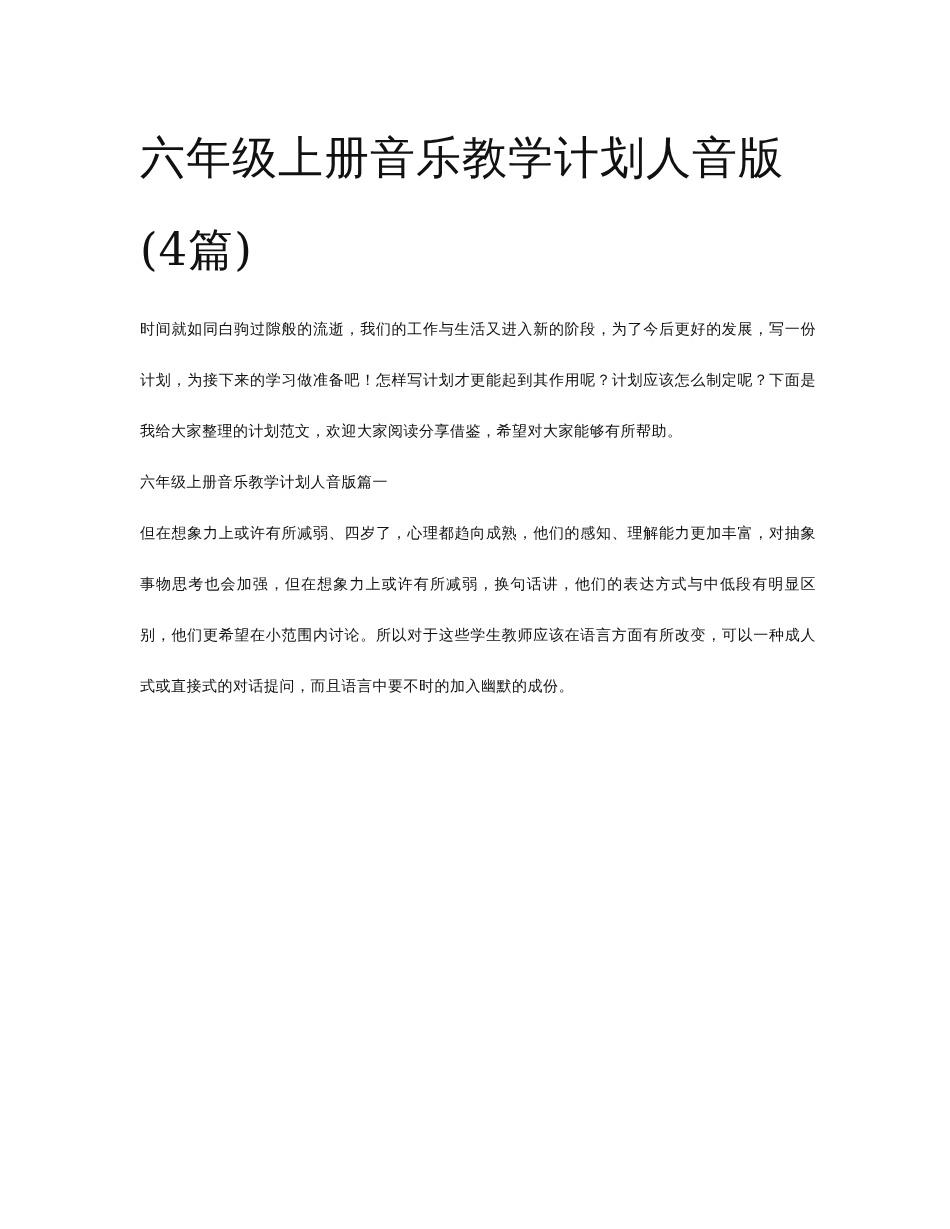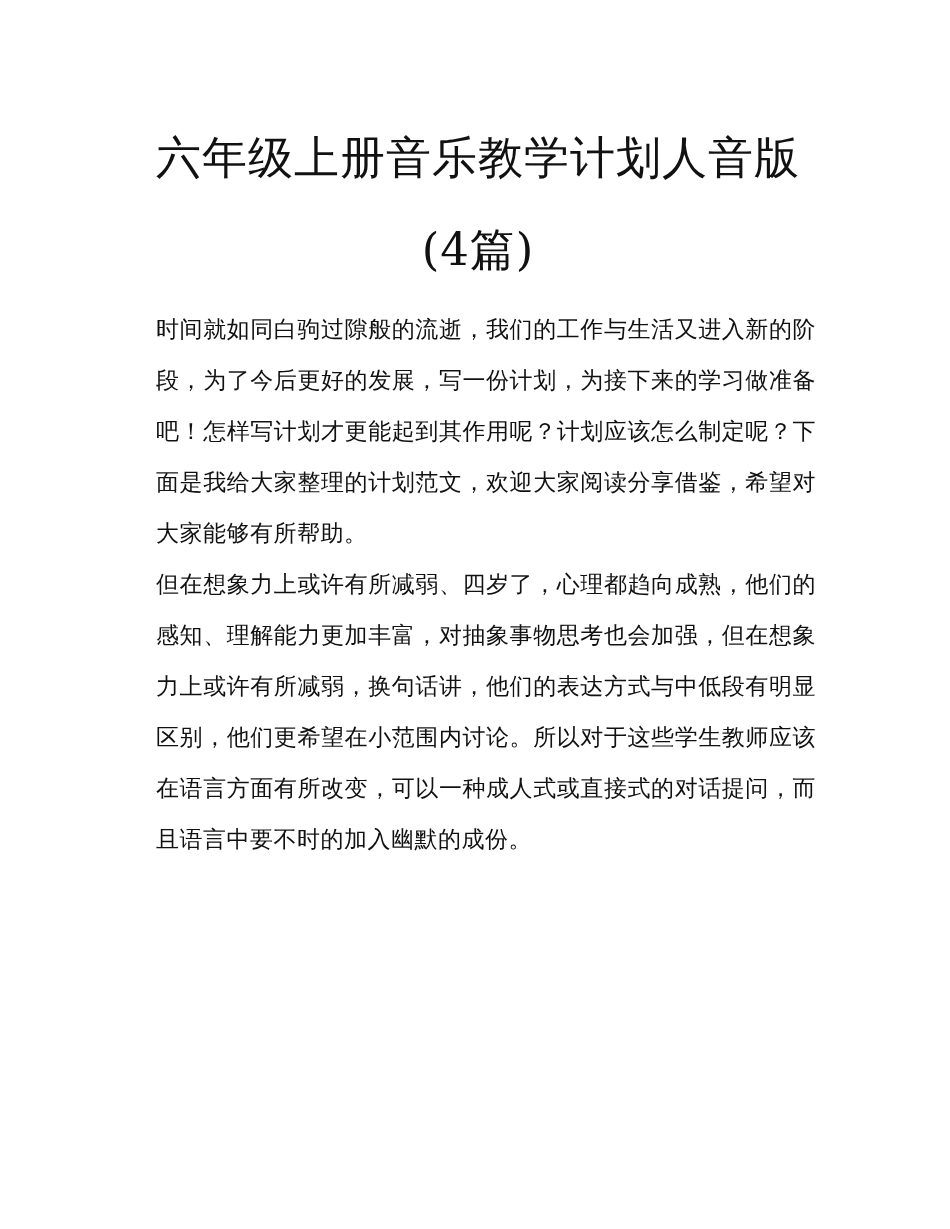--- a/index.html
+++ b/index.html
@@ -20,30 +20,30 @@
       left: 140px;
       top: 112px;
       width: 676px;
     }
     .title {
       font-size: 45px;
       line-height: 92px;
       margin: 0 0 8px 0;
       font-weight: normal;
       letter-spacing: 1px;
-      text-align: center;
     }
     .para {
-      font-size: 23px;
+      font-size: 15px;
       line-height: 51px;
-      margin: 0 0 0 16px;
+      margin: 0 0 0 0;
       text-align: justify;
       letter-spacing: 0.5px;
     }
   </style>
 </head>
 <body>
 
 <div class="page">
   <h1 class="title">六年级上册音乐教学计划人音版(4篇)</h1>
   <p class="para">时间就如同白驹过隙般的流逝，我们的工作与生活又进入新的阶段，为了今后更好的发展，写一份计划，为接下来的学习做准备吧！怎样写计划才更能起到其作用呢？计划应该怎么制定呢？下面是我给大家整理的计划范文，欢迎大家阅读分享借鉴，希望对大家能够有所帮助。</p>
+  <p class="para">六年级上册音乐教学计划人音版篇一</p>
   <p class="para">但在想象力上或许有所减弱、四岁了，心理都趋向成熟，他们的感知、理解能力更加丰富，对抽象事物思考也会加强，但在想象力上或许有所减弱，换句话讲，他们的表达方式与中低段有明显区别，他们更希望在小范围内讨论。所以对于这些学生教师应该在语言方面有所改变，可以一种成人式或直接式的对话提问，而且语言中要不时的加入幽默的成份。</p>
 </div>
 
 </body></html>

